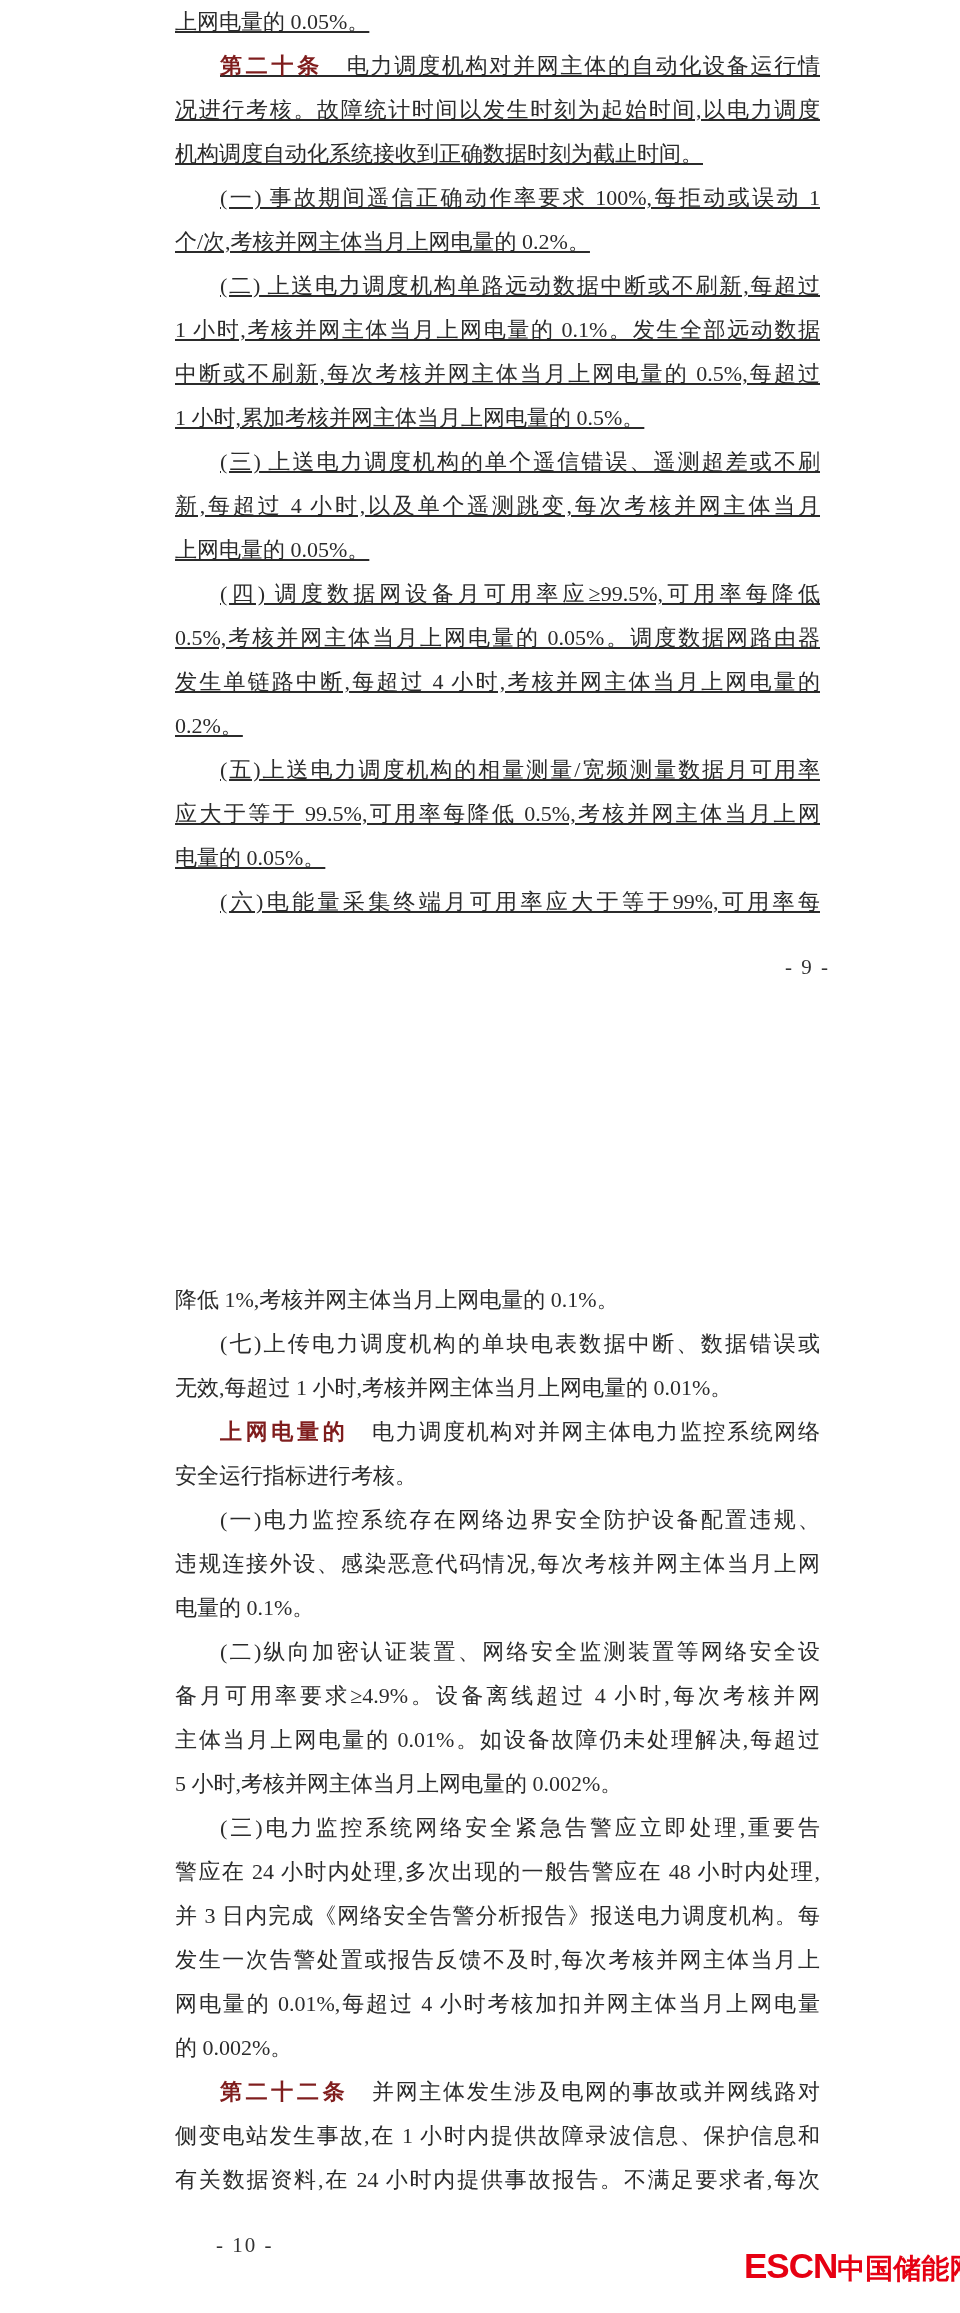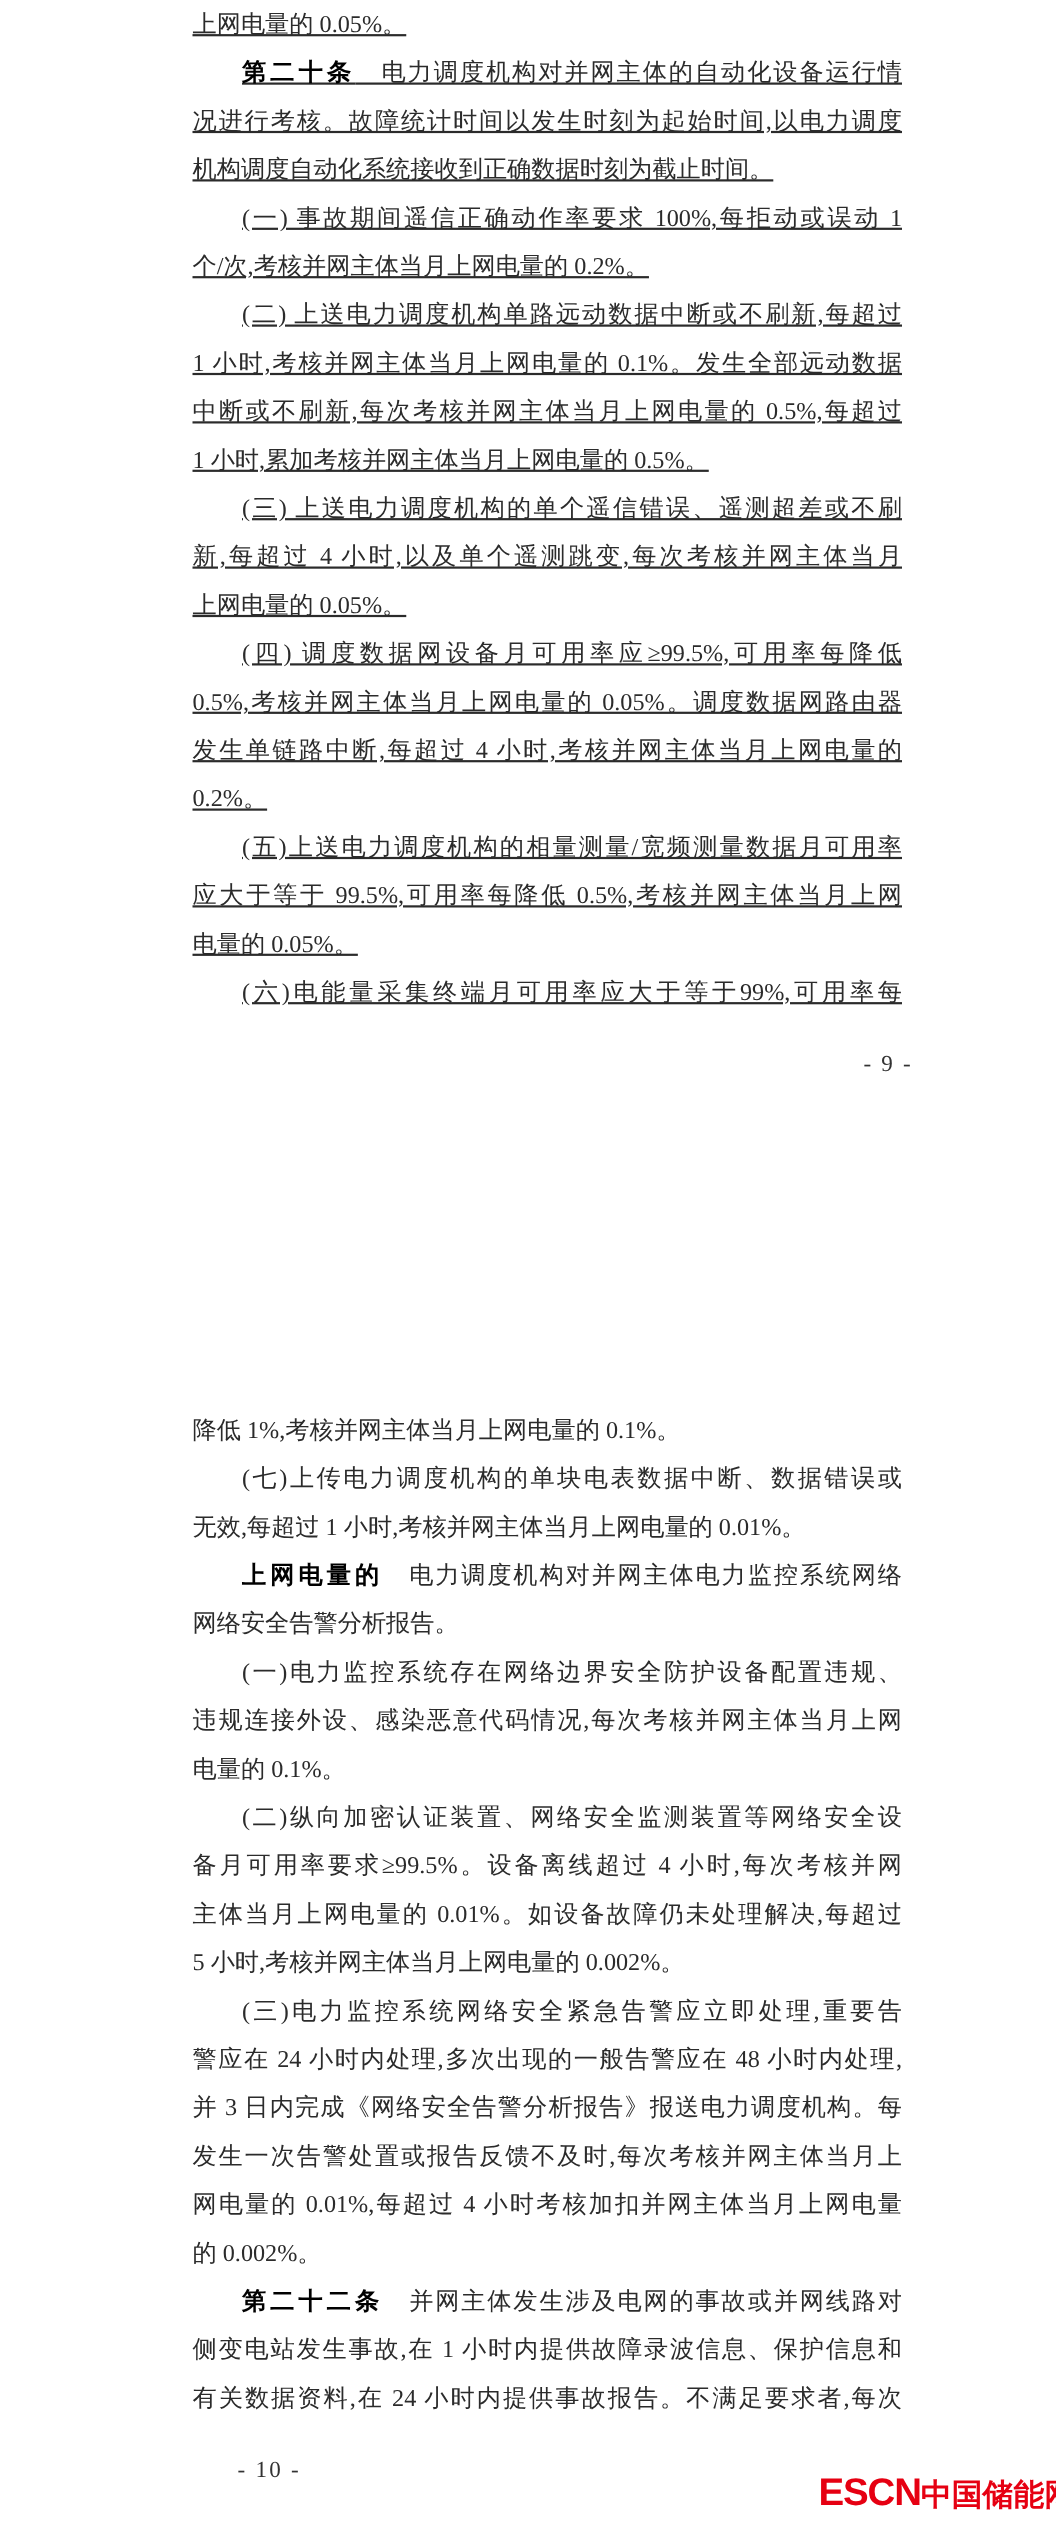--- a/index.html
+++ b/index.html
@@ -28,21 +28,21 @@
   .line.fill {
     white-space: normal;
     text-align: justify;
     text-align-last: justify;
   }
   .line.indent {
     text-indent: 45px;
   }
   .art {
     font-weight: 700;
-    color: #000000;
+    color: #7f1d1d;
     font-family: "Liberation Sans", "DejaVu Sans", sans-serif;
     letter-spacing: 2px;
   }
   .page-number {
     position: absolute;
     height: 44px;
     line-height: 44px;
     font-size: 21px;
     color: #333333;
     letter-spacing: 2px;
@@ -106,26 +106,26 @@
       <div class="line fill indent">(六)电能量采集终端月可用率应大于等于99%,可用率每</div>
     </div>
 
   <div id="p9-number" class="page-number">- 9 -</div>
 
   <div id="page10-lines" class="text-block" style="top: 1278px;">
       <div class="line">降低 1%,考核并网主体当月上网电量的 0.1%。</div>
       <div class="line fill indent">(七)上传电力调度机构的单块电表数据中断、数据错误或</div>
       <div class="line">无效,每超过 1 小时,考核并网主体当月上网电量的 0.01%。</div>
       <div class="line fill indent"><span class="art">上网电量的</span>　电力调度机构对并网主体电力监控系统网络</div>
-      <div class="line">网络安全告警分析报告。</div>
+      <div class="line">安全运行指标进行考核。</div>
       <div class="line fill indent">(一)电力监控系统存在网络边界安全防护设备配置违规、</div>
       <div class="line fill">违规连接外设、感染恶意代码情况,每次考核并网主体当月上网</div>
       <div class="line">电量的 0.1%。</div>
       <div class="line fill indent">(二)纵向加密认证装置、网络安全监测装置等网络安全设</div>
-      <div class="line fill">备月可用率要求≥99.5%。设备离线超过 4 小时,每次考核并网</div>
+      <div class="line fill">备月可用率要求≥4.9%。设备离线超过 4 小时,每次考核并网</div>
       <div class="line fill">主体当月上网电量的 0.01%。如设备故障仍未处理解决,每超过</div>
       <div class="line">5 小时,考核并网主体当月上网电量的 0.002%。</div>
       <div class="line fill indent">(三)电力监控系统网络安全紧急告警应立即处理,重要告</div>
       <div class="line fill">警应在 24 小时内处理,多次出现的一般告警应在 48 小时内处理,</div>
       <div class="line fill">并 3 日内完成《网络安全告警分析报告》报送电力调度机构。每</div>
       <div class="line fill">发生一次告警处置或报告反馈不及时,每次考核并网主体当月上</div>
       <div class="line fill">网电量的 0.01%,每超过 4 小时考核加扣并网主体当月上网电量</div>
       <div class="line">的 0.002%。</div>
       <div class="line fill indent"><span class="art">第二十二条</span>　并网主体发生涉及电网的事故或并网线路对</div>
       <div class="line fill">侧变电站发生事故,在 1 小时内提供故障录波信息、保护信息和</div>

